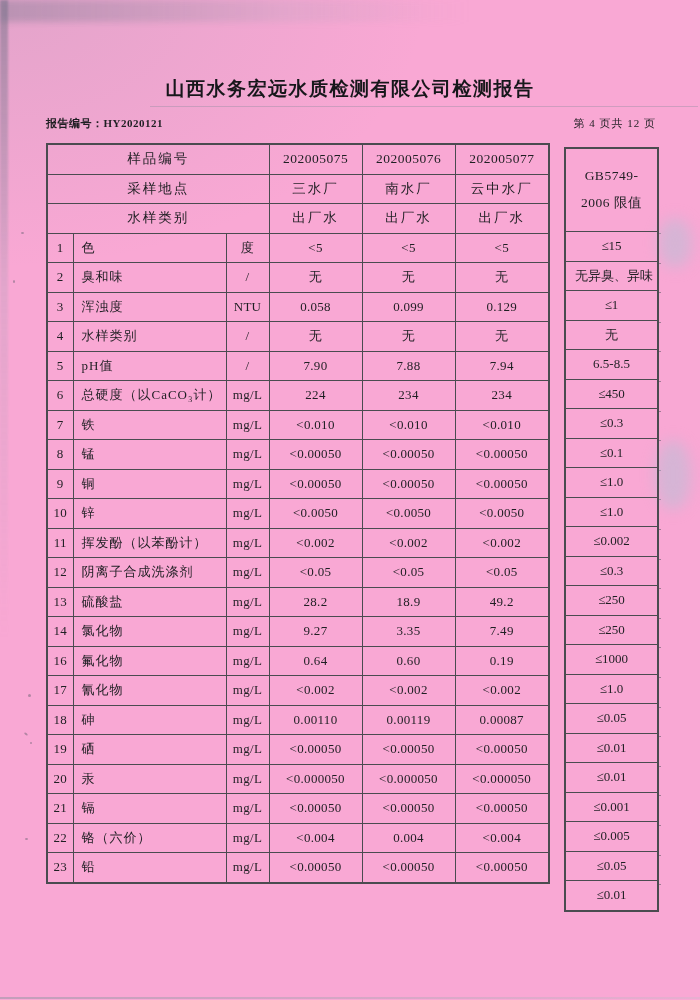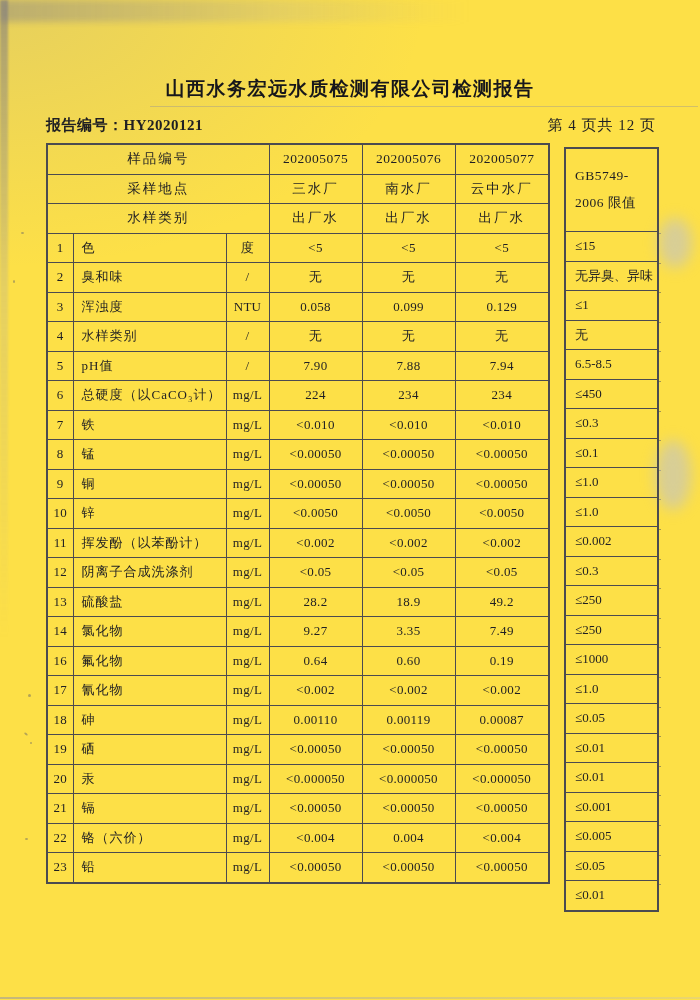--- a/index.html
+++ b/index.html
@@ -1,19 +1,19 @@
 <!DOCTYPE html>
 <html><head>
 <meta charset="utf-8">
 <style>
   html,body{margin:0;padding:0;}
   body{width:700px;height:1000px;overflow:hidden;background:#eceef0;}
   .paper{
     position:relative;width:700px;height:1000px;overflow:hidden;
-    background:#fde047;color:#1f1f23;
+    background:#f9a8d4;color:#1f1f23;
     font-family:"Liberation Serif","DejaVu Serif",serif;
   }
   
   .wash-corner{position:absolute;top:0;left:0;width:430px;height:270px;
     background:radial-gradient(ellipse at 0% 0%, rgba(150,150,170,.22), transparent 70%);pointer-events:none;}
   .wash-top{position:absolute;top:0;left:0;width:470px;height:22px;
     background:linear-gradient(90deg, rgba(118,118,140,.38), rgba(160,160,180,.18) 60%, transparent);
     filter:blur(3px);pointer-events:none;}
   .edge-left{position:absolute;top:0;left:0;width:8px;height:640px;
     background:linear-gradient(180deg, rgba(108,108,130,.5), rgba(160,160,180,.25) 45%, transparent);
@@ -25,36 +25,36 @@
   .ticks{position:absolute;left:657px;top:233px;width:4px;height:681px;
     background:repeating-linear-gradient(180deg, rgba(75,75,85,.5) 0 1px, transparent 1px 29.6px);pointer-events:none;}
   .speck{position:absolute;background:rgba(90,90,105,.45);border-radius:50%;pointer-events:none;}
   .smudge{position:absolute;background:rgba(185,192,215,.55);filter:blur(7px);border-radius:50%;pointer-events:none;}
 
   
   .title{position:absolute;top:76px;left:0;right:0;text-align:center;
     font-family:"Liberation Sans","DejaVu Sans",sans-serif;
     font-weight:700;font-size:19px;letter-spacing:1.5px;color:#17171b;}
   .meta{position:absolute;top:116px;left:46px;width:610px;display:flex;
-    justify-content:space-between;align-items:baseline;font-size:15px;text-align:right;}
+    justify-content:space-between;align-items:baseline;font-size:11px;text-align:right;}
   .report-no{font-weight:700;letter-spacing:.5px;}
   .page-ind{letter-spacing:1px;}
 
   
   .tables{position:absolute;top:143px;left:46px;display:flex;align-items:flex-start;}
   table{border-collapse:collapse;table-layout:fixed;}
   .main{width:502px;border:2px solid #4b4b50;font-family:Liberation Serif, serif;}
   .main td{border:1px solid #4b4b50;text-align:center;font-size:13px;height:28.5px;
     padding:0 2px;white-space:nowrap;overflow:hidden;}
   .main tr.hrow td{height:28.5px;font-size:13.5px;letter-spacing:2px;}
   .main tr.hrow td.num{letter-spacing:.5px;}
   td.c-item{text-align:left;padding-left:8px;letter-spacing:1px;}
   td.c-no,td.c-val,td.c-unit{letter-spacing:.3px;}
   .limit{width:95px;margin-left:14px;margin-top:4px;border:2px solid #4b4b50;}
-  .limit td{border:1px solid #4b4b50;text-align:left;font-size:13px;height:28.5px;
+  .limit td{border:1px solid #4b4b50;text-align:center;font-size:13px;height:28.5px;
     white-space:nowrap;overflow:hidden;padding:0 9px;}
   .limit td.lhead{height:82px;font-size:13.5px;letter-spacing:.5px;}
   .lhead .lh-line{line-height:1.1;padding:6px 0;}
 </style>
 </head>
 <body>
 
 <div class="paper">
 
   <div class="wash-corner"></div>

